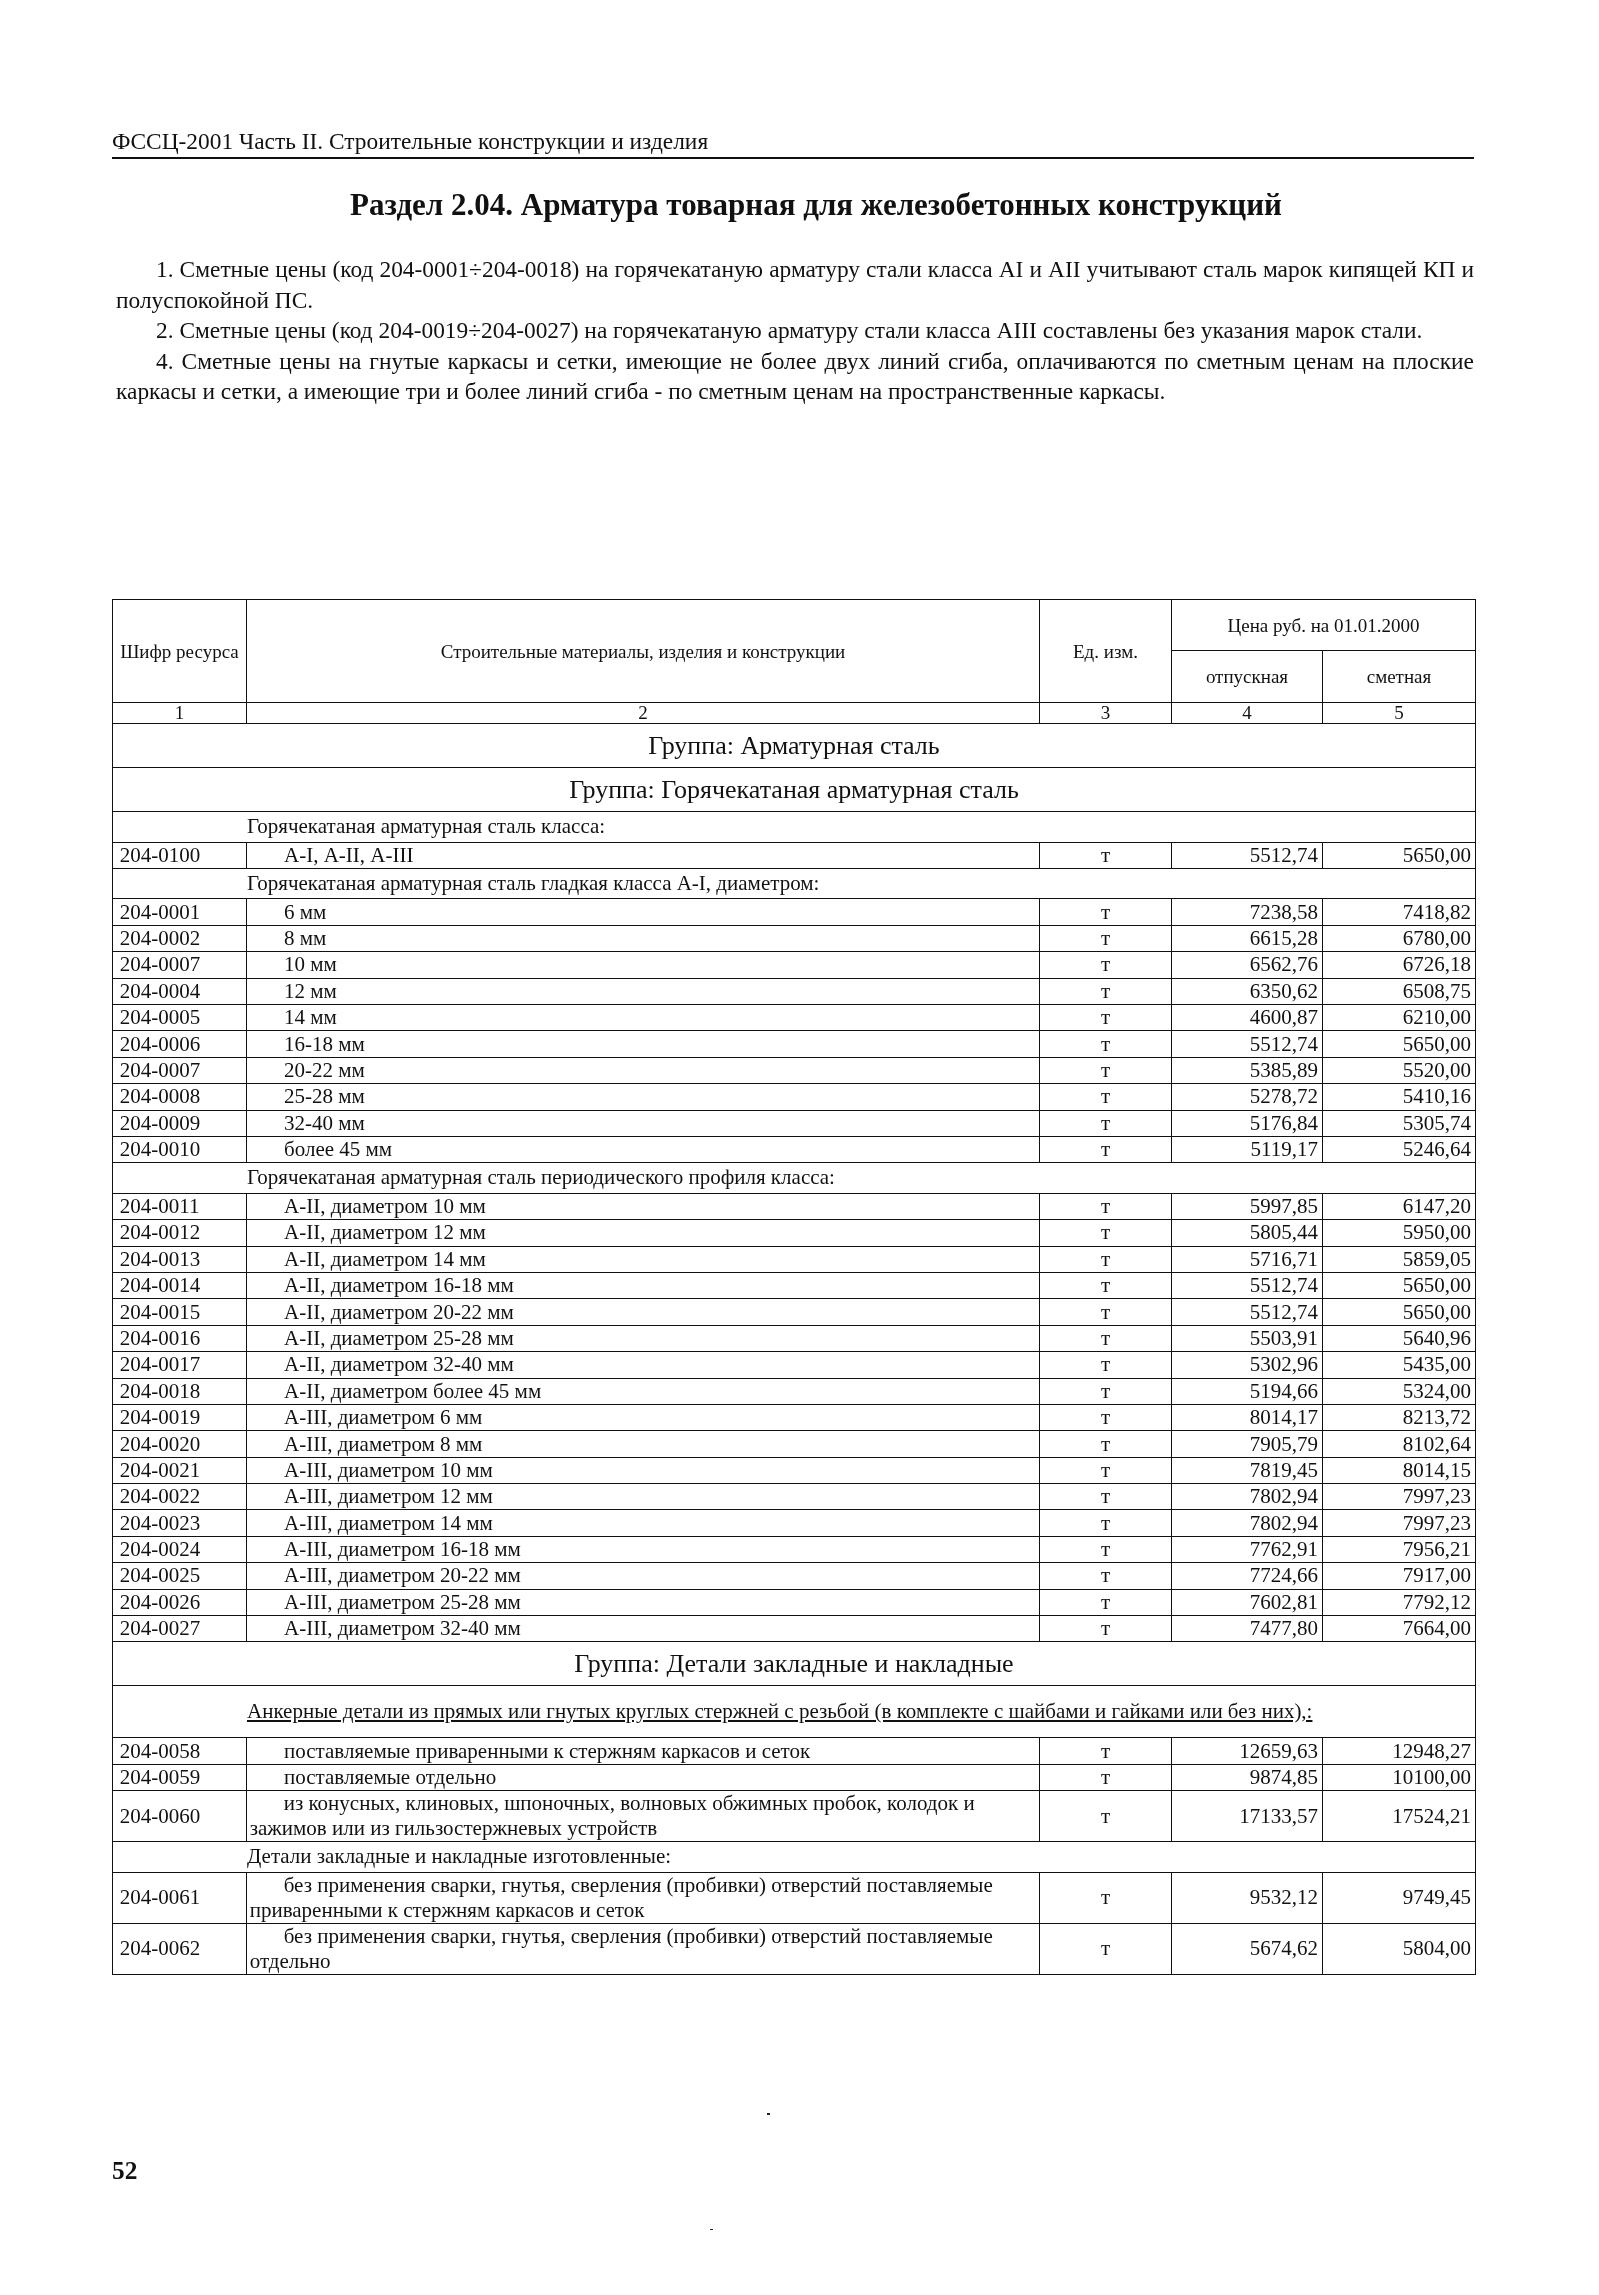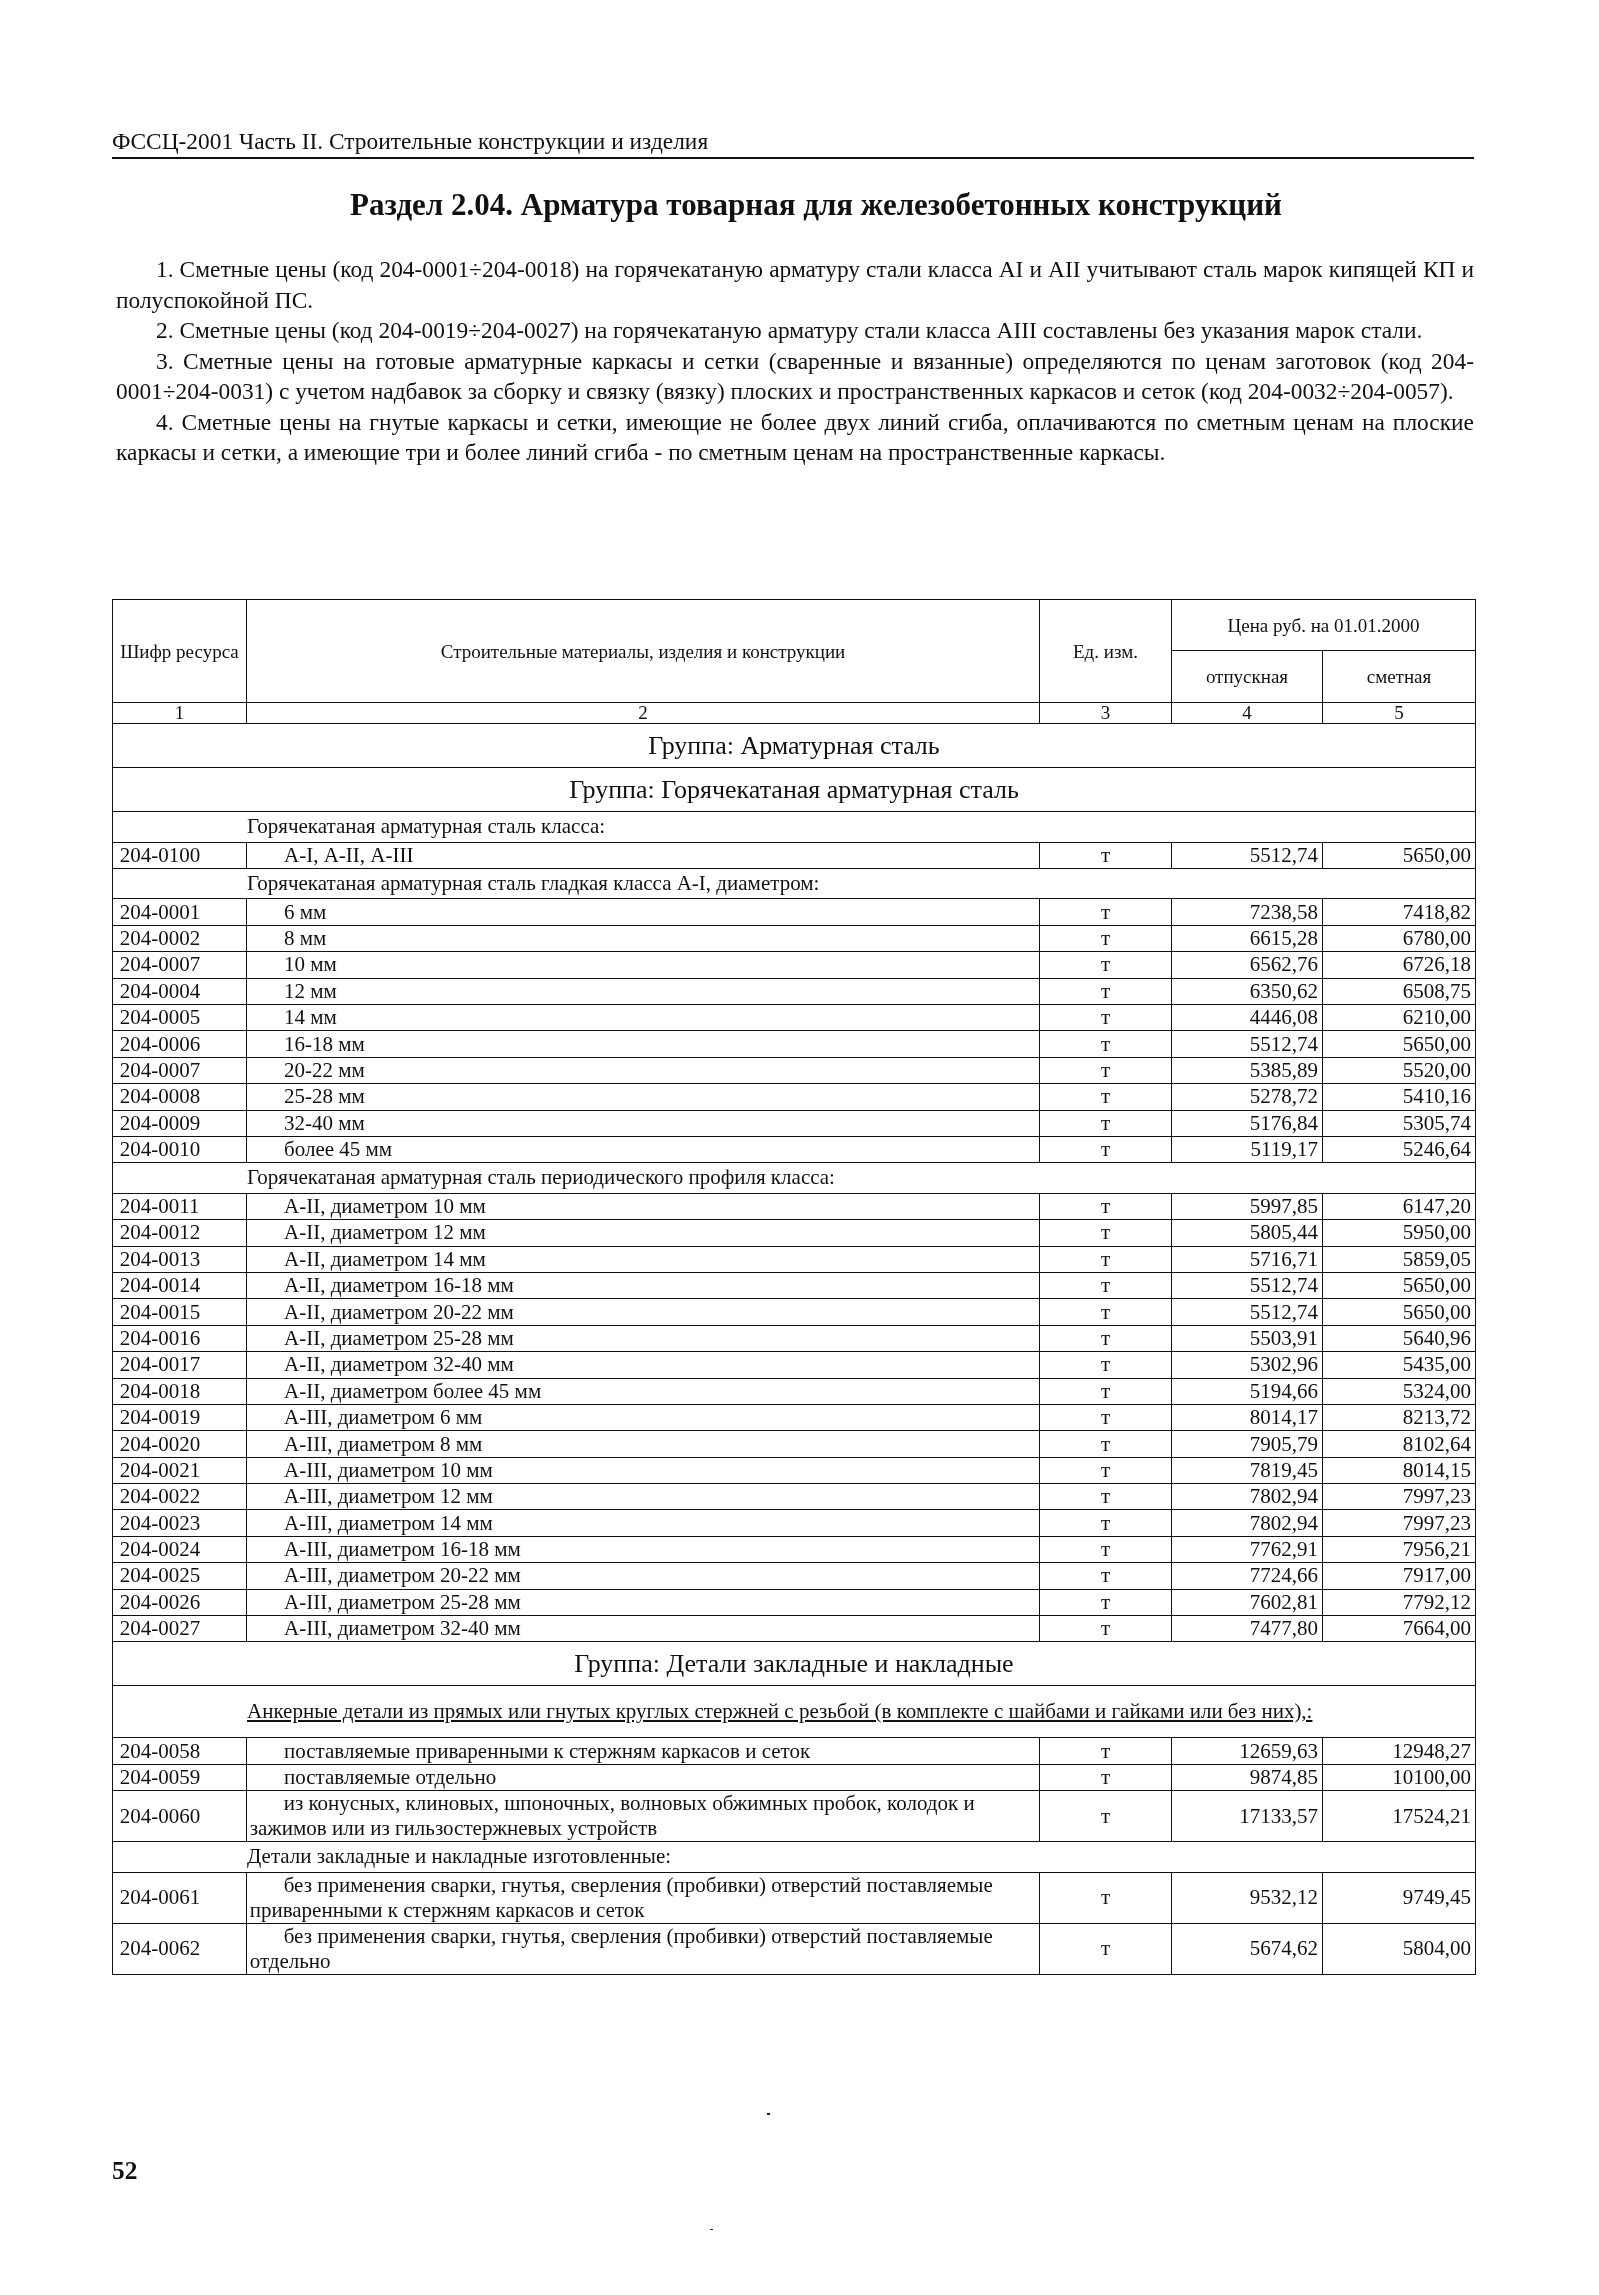--- a/index.html
+++ b/index.html
@@ -53,21 +53,20 @@
 </style>
 </head>
 <body>
 
 <div class="running-head">ФССЦ-2001 Часть II. Строительные конструкции и изделия</div>
 <div class="section-title">Раздел 2.04. Арматура товарная для железобетонных конструкций</div>
 
 <div class="notes">
   <p>1. Сметные цены (код 204-0001÷204-0018) на горячекатаную арматуру стали класса АI и АII учитывают сталь марок кипящей КП и полуспокойной ПС.</p>
   <p>2. Сметные цены (код 204-0019÷204-0027) на горячекатаную арматуру стали класса АIII составлены без указания марок стали.</p>
-  <p>3. Сметные цены на готовые арматурные каркасы и сетки (сваренные и вязанные) определяются по ценам заготовок (код 204-0001÷204-0031) с учетом надбавок за сборку и связку (вязку) плоских и пространственных каркасов и сеток (код 204-0032÷204-0057).</p>
   <p>4. Сметные цены на гнутые каркасы и сетки, имеющие не более двух линий сгиба, оплачиваются по сметным ценам на плоские каркасы и сетки, а имеющие три и более линий сгиба - по сметным ценам на пространственные каркасы.</p>
 </div>
 
 <table class="prices">
   <colgroup>
     <col class="c1">
       <col class="c2">
       <col class="c3">
       <col class="c4">
       <col class="c5">
@@ -136,21 +135,21 @@
         <td class="code">204-0004</td>
         <td class="name">12 мм</td>
         <td class="unit">т</td>
         <td class="num">6350,62</td>
         <td class="num">6508,75</td>
       </tr>
       <tr class="row">
         <td class="code">204-0005</td>
         <td class="name">14 мм</td>
         <td class="unit">т</td>
-        <td class="num">4446,08</td>
+        <td class="num">4600,87</td>
         <td class="num">6210,00</td>
       </tr>
       <tr class="row">
         <td class="code">204-0006</td>
         <td class="name">16-18 мм</td>
         <td class="unit">т</td>
         <td class="num">5512,74</td>
         <td class="num">5650,00</td>
       </tr>
       <tr class="row">

